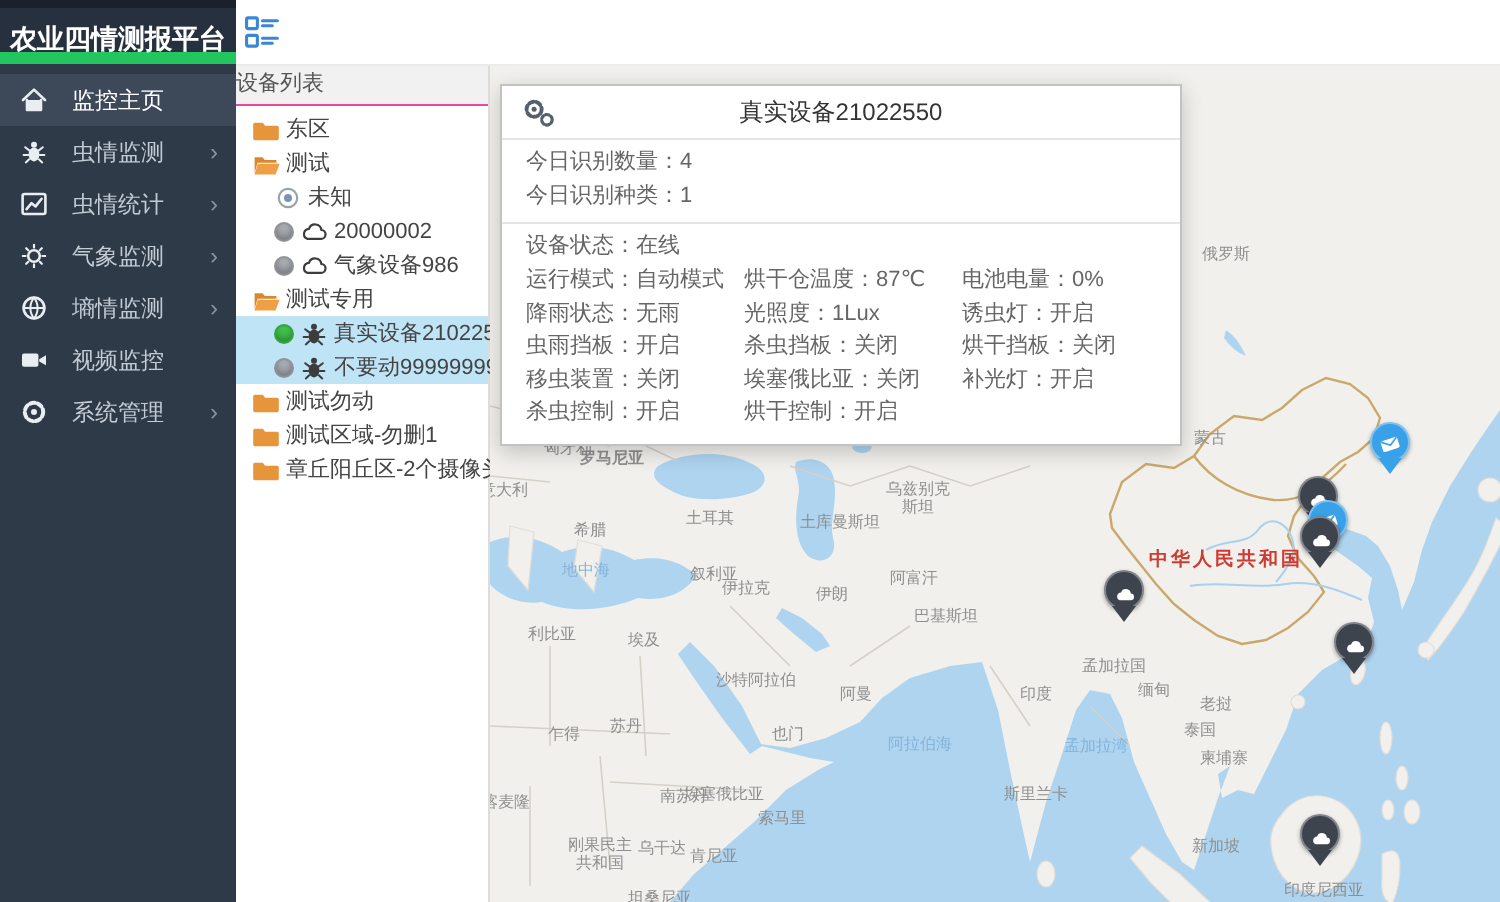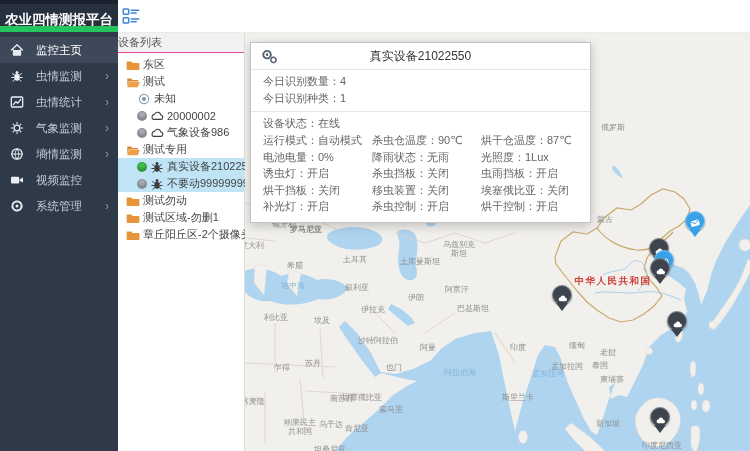--- a/index.html
+++ b/index.html
@@ -334,21 +334,21 @@
         <span class="mlabel" style="left: 7px; top: 212px;">意大利</span>
         <span class="mlabel" style="left: 221px; top: 184px;">哈萨克斯坦</span>
         <span class="mlabel" style="left: 360px; top: 186px;">蒙古</span>
         <span class="mlabel" style="left: 50px; top: 232px;">希腊</span>
         <span class="mlabel" style="left: 110px; top: 226px;">土耳其</span>
         <span class="mlabel" style="left: 175px; top: 228px;">土库曼斯坦</span>
         <span class="mlabel" style="left: 214px; top: 216px;">乌兹别克
 斯坦</span>
         <span class="mlabel water" style="left: 34px; top: 252px; padding-left: 28px;">地中海</span>
         <span class="mlabel" style="left: 112px; top: 254px;">叙利亚</span>
-        <span class="mlabel" style="left: 128px; top: 276px;">伊拉克</span>
+        <span class="mlabel" style="left: 128px; top: 261px;">伊拉克</span>
         <span class="mlabel" style="left: 171px; top: 264px;">伊朗</span>
         <span class="mlabel" style="left: 212px; top: 256px;">阿富汗</span>
         <span class="mlabel" style="left: 228px; top: 275px;">巴基斯坦</span>
         <span class="mlabel hl" style="left: 368px; top: 247px;">中华人民共和国</span>
         <span class="mlabel" style="left: 31px; top: 284px;">利比亚</span>
         <span class="mlabel" style="left: 77px; top: 287px;">埃及</span>
         <span class="mlabel" style="left: 133px; top: 307px;">沙特阿拉伯</span>
         <span class="mlabel" style="left: 183px; top: 314px;">阿曼</span>
         <span class="mlabel" style="left: 37px; top: 334px;">乍得</span>
         <span class="mlabel" style="left: 68px; top: 330px;">苏丹</span>
@@ -356,21 +356,21 @@
         <span class="mlabel water" style="left: 215px; top: 339px;">阿拉伯海</span>
         <span class="mlabel" style="left: 77px; top: 365px; margin-left: 20px;">南苏丹</span>
         <span class="mlabel" style="left: 117px; top: 364px;">埃塞俄比亚</span>
         <span class="mlabel" style="left: 146px; top: 376px;">索马里</span>
         <span class="mlabel" style="left: 8px; top: 368px;">喀麦隆</span>
         <span class="mlabel" style="left: 55px; top: 394px;">刚果民主
 共和国</span>
         <span class="mlabel" style="left: 86px; top: 391px;">乌干达</span>
         <span class="mlabel" style="left: 112px; top: 395px;">肯尼亚</span>
         <span class="mlabel" style="left: 85px; top: 416px;">坦桑尼亚</span>
-        <span class="mlabel" style="left: 322px; top: 300px; margin-top: 33px;">孟加拉国</span>
+        <span class="mlabel" style="left: 312px; top: 300px;">孟加拉国</span>
         <span class="mlabel" style="left: 273px; top: 314px;">印度</span>
         <span class="mlabel" style="left: 332px; top: 312px;">缅甸</span>
         <span class="mlabel" style="left: 363px; top: 319px;">老挝</span>
         <span class="mlabel" style="left: 355px; top: 332px;">泰国</span>
         <span class="mlabel water" style="left: 303px; top: 340px;">孟加拉湾</span>
         <span class="mlabel" style="left: 367px; top: 346px;">柬埔寨</span>
         <span class="mlabel" style="left: 273px; top: 364px;">斯里兰卡</span>
         <span class="mlabel" style="left: 363px; top: 390px;">新加坡</span>
         <span class="mlabel" style="left: 417px; top: 412px;">印度尼西亚</span>
       </div>
@@ -444,28 +444,27 @@
       <div class="p-stats">
           <div class="p-row"><span class="lbl">今日识别数量</span><span class="val">4</span></div>
           <div class="p-row"><span class="lbl">今日识别种类</span><span class="val">1</span></div>
         </div>
       <div class="p-mid">
         <div>
             <div class="p-row"><span class="lbl">设备状态</span><span class="val">在线</span></div>
           </div>
         <div class="p-grid">
             <div class="p-cell"><span class="lbl">运行模式</span><span class="val">自动模式</span></div>
-            <div class="p-cell"><span class="lbl">杀虫仓温度</span><span class="val">90℃</span></div>
             <div class="p-cell"><span class="lbl">烘干仓温度</span><span class="val">87℃</span></div>
             <div class="p-cell"><span class="lbl">电池电量</span><span class="val">0%</span></div>
             <div class="p-cell"><span class="lbl">降雨状态</span><span class="val">无雨</span></div>
             <div class="p-cell"><span class="lbl">光照度</span><span class="val">1Lux</span></div>
             <div class="p-cell"><span class="lbl">诱虫灯</span><span class="val">开启</span></div>
+            <div class="p-cell"><span class="lbl">虫雨挡板</span><span class="val">开启</span></div>
             <div class="p-cell"><span class="lbl">杀虫挡板</span><span class="val">关闭</span></div>
-            <div class="p-cell"><span class="lbl">虫雨挡板</span><span class="val">开启</span></div>
             <div class="p-cell"><span class="lbl">烘干挡板</span><span class="val">关闭</span></div>
             <div class="p-cell"><span class="lbl">移虫装置</span><span class="val">关闭</span></div>
             <div class="p-cell"><span class="lbl">埃塞俄比亚</span><span class="val">关闭</span></div>
             <div class="p-cell"><span class="lbl">补光灯</span><span class="val">开启</span></div>
             <div class="p-cell"><span class="lbl">杀虫控制</span><span class="val">开启</span></div>
             <div class="p-cell"><span class="lbl">烘干控制</span><span class="val">开启</span></div>
           </div>
       </div>
     </div>
   </div>

